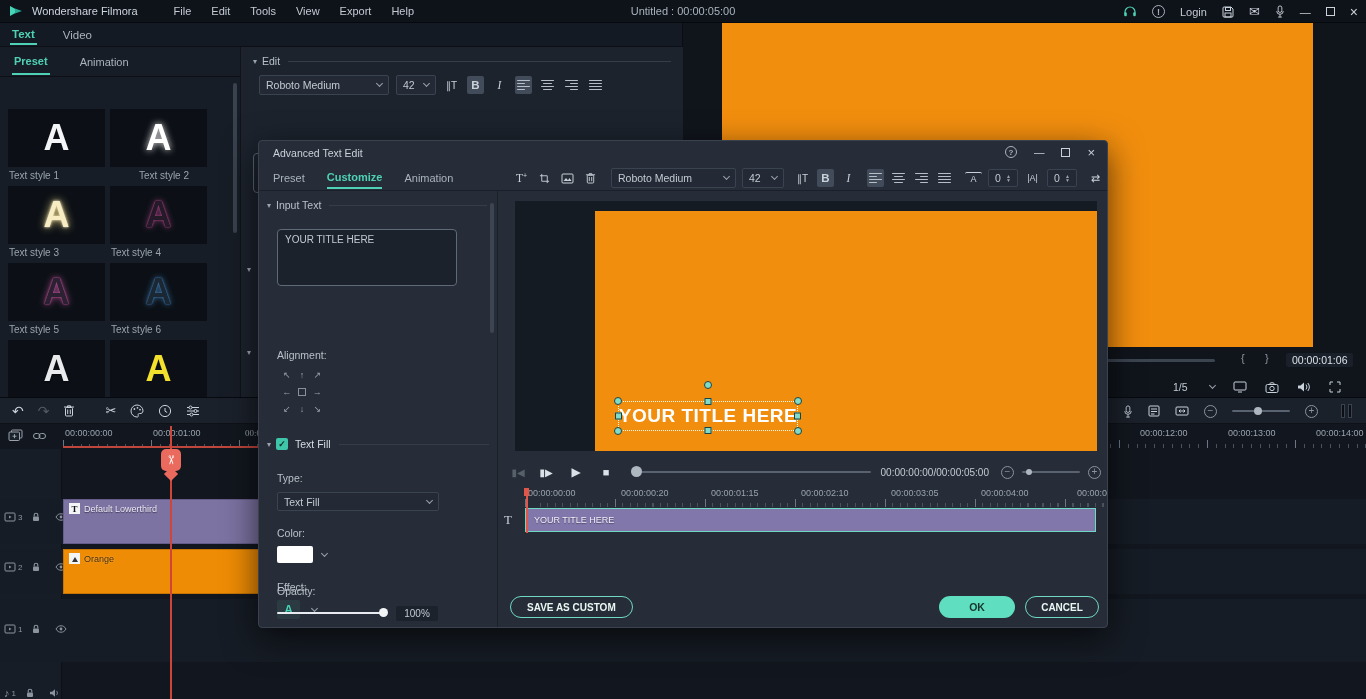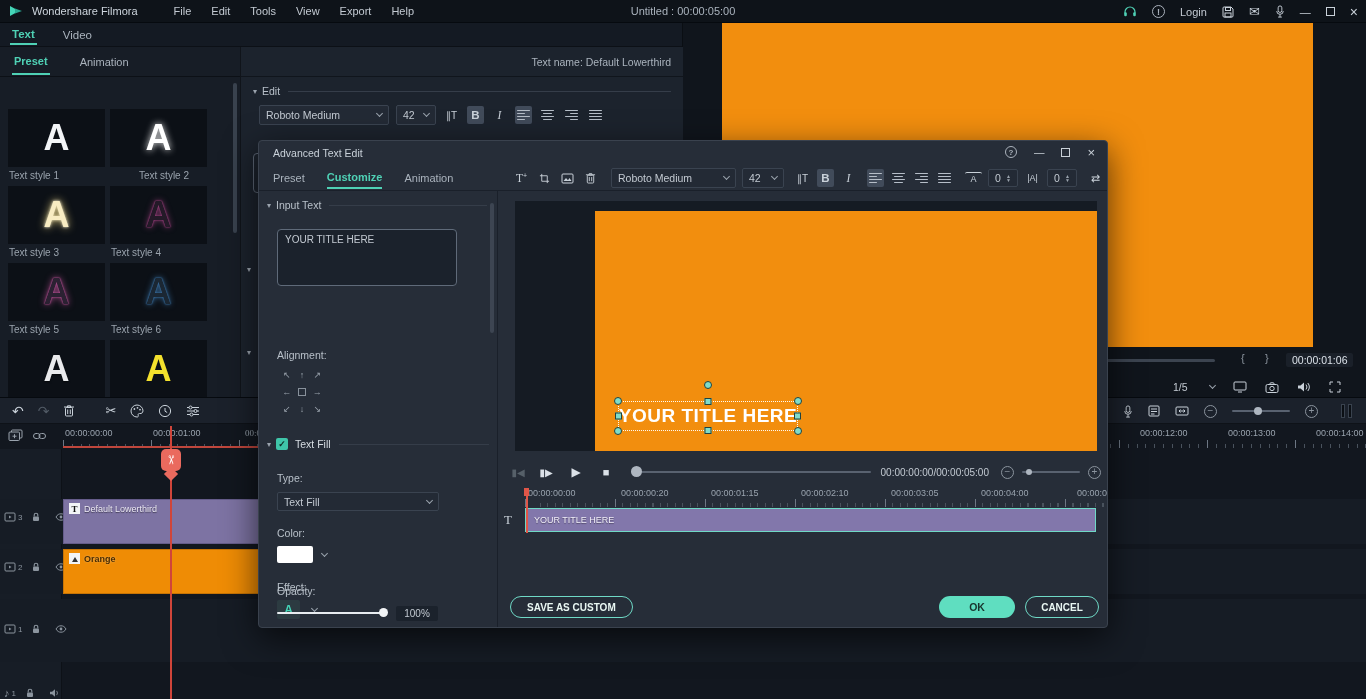--- a/index.html
+++ b/index.html
@@ -132,23 +132,20 @@
         </div>
       <div class="card" style="left:110px;top:261px;">
           <span class="glyphA s8">A</span>
         </div>
       <div class="abs" style="left:233px;top:4px;width:4px;height:150px;background:#39424e;border-radius:2px;"></div>
     </div>
     <button class="pill abs" style="left:10px;top:351px;height:17px;padding:0 9px;font-size:9px;letter-spacing:.2px;">SAVE AS CUSTOM</button>
   </div>
 
   <div class="abs" style="left:240px;top:24px;width:443px;height:350px;background:#1c232d;border-left:1px solid #10141a;">
-    <div class="flex" style="height:30px;border-bottom:1px solid #10151c;justify-content:flex-end;padding-right:12px;font-size:10.5px;color:#aab3bd;">
-      <span>Text name: Default Lowerthird</span>
-    </div>
     <div class="flex" style="padding:8px 12px 0;font-size:10.5px;color:#b8c0c9;">
       <span class="tri">▾</span>
       <span>Edit</span>
       <span class="sline"></span>
     </div>
     <div class="flex" style="padding:8px 0 0 18px;gap:7px;">
       <span class="dd" style="width:130px;height:20px;">
           <span>Roboto Medium</span>
           <span class="chev"></span>
         </span>
@@ -427,21 +424,21 @@
     <span class="flex" style="margin:3px 0 0 5px;gap:4px;">
       <span style="width:11px;height:11px;background:#f2f4f6;color:#111;font-size:9px;font-weight:bold;display:inline-flex;align-items:center;justify-content:center;font-family:'Liberation Serif',serif;">T</span>
       <span style="font-size:9px;color:#ece9f5;text-shadow:0 1px 1px rgba(0,0,0,.5);">Default Lowerthird</span>
     </span>
   </div>
   <div class="abs" style="left:63px;top:151px;width:440px;height:45px;background:#ef8c05;border:1px solid #c77405;">
     <span class="flex" style="margin:3px 0 0 5px;gap:4px;">
       <span style="width:11px;height:11px;background:#f2f4f6;display:inline-flex;align-items:flex-end;justify-content:center;">
           <i style="width:0;height:0;border-left:3px solid transparent;border-right:3px solid transparent;border-bottom:5px solid #333;margin-bottom:2px;"></i>
         </span>
-      <span style="font-size:9px;color:#4a2c00;font-weight:bold;text-shadow:0 0 2px rgba(255,255,255,.4);">Orange</span>
+      <span style="font-size:9px;color:#4a2c00;font-weight:normal;text-shadow:0 0 2px rgba(255,255,255,.4);">Orange</span>
     </span>
   </div>
 
   <div class="abs" style="left:170px;top:28px;width:2px;height:274px;background:#d0453a;z-index:20;"></div>
   <div class="abs" style="left:161px;top:51px;width:20px;height:22px;background:#ea6a5e;border-radius:5px;z-index:21;display:flex;align-items:center;justify-content:center;">
     <span style="color:#fff;font-size:12px;transform:rotate(90deg);">✂</span>
   </div>
   <div class="abs" style="left:166px;top:71px;width:10px;height:10px;background:#ea6a5e;transform:rotate(45deg);z-index:20;"></div>
 </div>
 

